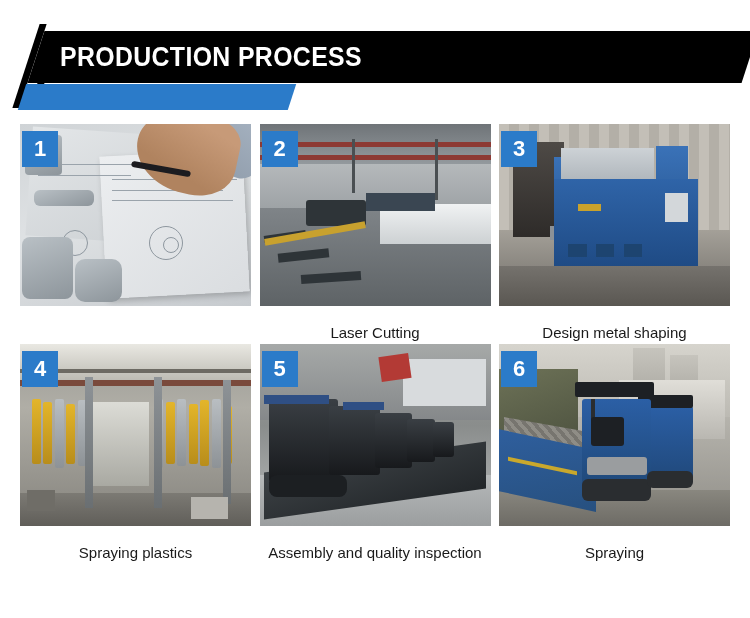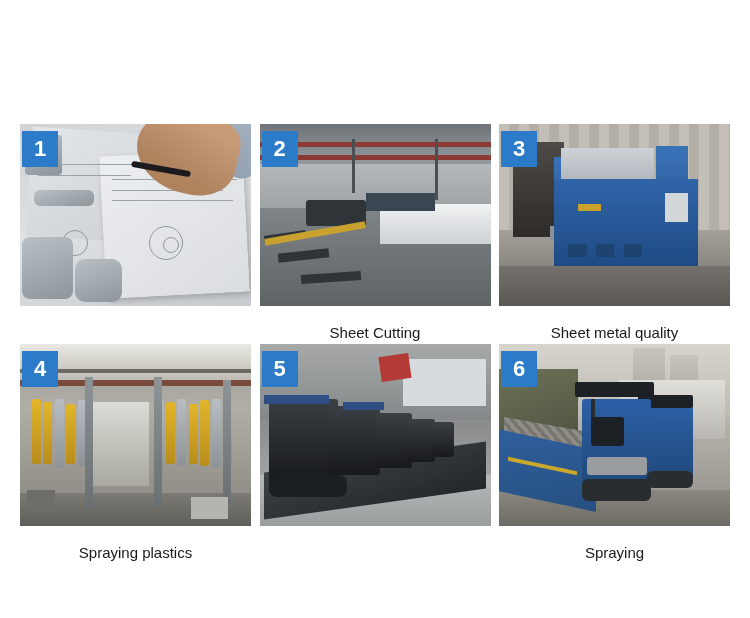--- a/index.html
+++ b/index.html
@@ -247,20 +247,29 @@
   .p6-track { background: #2a2d30; border-radius: 6px; }
   .p6-floor { left:0; top:80%; width:100%; height:20%;
     background: linear-gradient(180deg,#89877f,#6d6b65); }
   .p6-yellow { background:#c9a82c; }
 </style>
 </head>
 <body>
 
 <div class="page">
 
+  <div class="header">
+    <div class="slash slash-long"></div>
+    <div class="slash slash-short"></div>
+    <div class="title-bar"></div>
+    <div class="title-text-wrap">
+      <span class="title-text">PRODUCTION PROCESS</span>
+    </div>
+    <div class="blue-bar"></div>
+  </div>
 
   <div class="grid">
 
     <div class="row row-1">
 
       <div class="card">
         <div class="photo">
           <div class="scene p1">
             <div class="el p1-paper2"></div>
             <div class="el p1-paper1"></div>
@@ -297,21 +306,21 @@
             <div class="el p2-dark" style="left:20%;top:42%;width:26%;height:14%;border-radius:3px"></div>
             <div class="el p2-dark" style="left:8%;top:70%;width:22%;height:5%;transform:rotate(-6deg)"></div>
             <div class="el p2-dark" style="left:18%;top:82%;width:26%;height:5%;transform:rotate(-4deg)"></div>
             <div class="el p2-dark" style="left:2%;top:60%;width:18%;height:4%;transform:rotate(-8deg)"></div>
             <div class="el p2-yellow"></div>
             <div class="el" style="left:76%;top:8%;width:3px;height:34%;background:#4a4f52"></div>
             <div class="el" style="left:40%;top:8%;width:3px;height:30%;background:#4a4f52"></div>
           </div>
           <div class="badge">2</div>
         </div>
-        <div class="caption">Sheet Cutting</div>
+        <div class="caption">Laser Cutting</div>
       </div>
 
       <div class="card">
         <div class="photo">
           <div class="scene p3">
             <div class="el p3-walltxt"></div>
             <div class="el p3-door"></div>
             <div class="el p3-floor"></div>
             <div class="el p3-col1"></div>
             <div class="el p3-col2"></div>
@@ -319,21 +328,21 @@
             <div class="el p3-bed"></div>
             <div class="el p3-body"></div>
             <div class="el" style="left:30%;top:66%;width:8%;height:7%;background:#1d4470"></div>
             <div class="el" style="left:42%;top:66%;width:8%;height:7%;background:#1d4470"></div>
             <div class="el" style="left:54%;top:66%;width:8%;height:7%;background:#1d4470"></div>
             <div class="el" style="left:72%;top:38%;width:10%;height:16%;background:#d3d7da"></div>
             <div class="el" style="left:34%;top:44%;width:10%;height:4%;background:#c9a22c"></div>
           </div>
           <div class="badge">3</div>
         </div>
-        <div class="caption">Sheet metal quality</div>
+        <div class="caption">Design metal shaping</div>
       </div>
 
     </div>
 
     <div class="row row-2">
 
       <div class="card">
         <div class="photo">
           <div class="scene p4">
             <div class="el p4-light"></div>
@@ -376,20 +385,21 @@
             <div class="el p5-mach" style="left:30%;top:34%;width:22%;height:38%"></div>
             <div class="el p5-mach" style="left:50%;top:38%;width:16%;height:30%"></div>
             <div class="el p5-mach" style="left:64%;top:41%;width:12%;height:24%"></div>
             <div class="el p5-mach" style="left:75%;top:43%;width:9%;height:19%"></div>
             <div class="el p5-blue" style="left:2%;top:28%;width:28%;height:5%"></div>
             <div class="el p5-blue" style="left:36%;top:32%;width:18%;height:4%"></div>
             <div class="el" style="left:4%;top:72%;width:34%;height:12%;background:#1c1f22;border-radius:8px"></div>
           </div>
           <div class="badge">5</div>
         </div>
+        <div class="caption">Assembly and quality inspection</div>
       </div>
 
       <div class="card">
         <div class="photo">
           <div class="scene p6">
             <div class="el p6-sky"></div>
             <div class="el p6-bldg" style="left:58%;top:2%;width:14%;height:30%"></div>
             <div class="el p6-bldg" style="left:74%;top:6%;width:12%;height:26%"></div>
             <div class="el p6-tree"></div>
             <div class="el p6-truck"></div>

